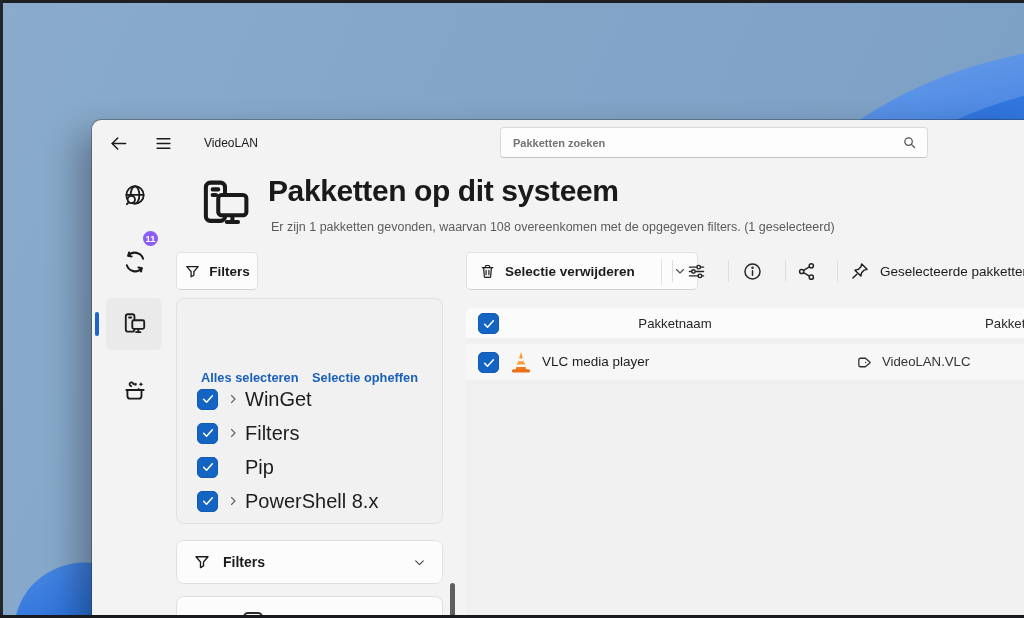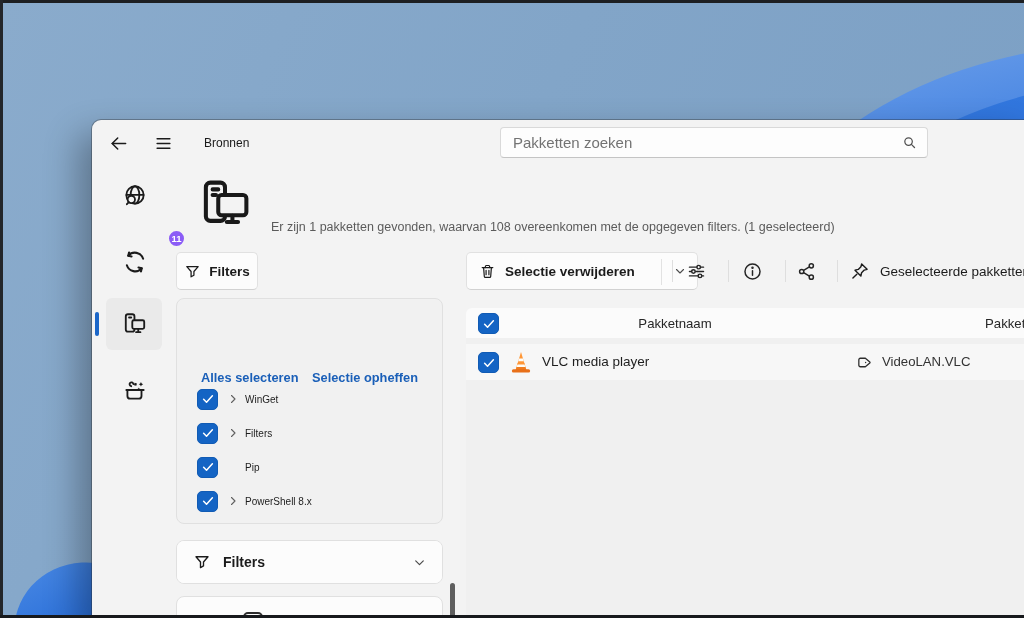--- a/index.html
+++ b/index.html
@@ -36,34 +36,34 @@
   
   .icon-btn { position:absolute; display:flex; align-items:center; justify-content:center;
     color:#1b1b1b; border-radius:5px; cursor:default; }
   .btn-back { left:12px; top:10px; width:28px; height:26px; }
   .btn-menu { left:56px; top:10px; width:30px; height:26px; }
   .app-title { position:absolute; left:112px; top:16px; font-size:12px; color:#191919; }
   .searchbox { position:absolute; left:408px; top:7px; width:428px; height:31px;
     background:#fdfdfd; border:1px solid #d9d9d9; border-bottom-color:#c4c4c4;
     border-radius:4px; display:flex; align-items:center; }
   .searchbox input { flex:1; border:0; outline:0; background:transparent;
-    font-family:"Liberation Sans",sans-serif; font-size:15px; color:#a16207; padding:0 8px 0 12px; }
+    font-family:"Liberation Sans",sans-serif; font-size:11px; color:#a16207; padding:0 8px 0 12px;font-weight:bold; }
   .searchbox input::placeholder { color:#737373; }
   .searchbox .mag { margin-right:10px; color:#525252; }
 
   
   .side-sel-bg { position:absolute; left:14px; top:178px; width:56px; height:52px;
     background:#eaeaea; border-radius:6px; }
   .side-pill { position:absolute; left:3px; top:192px; width:4px; height:24px;
     border-radius:3px; background:#1b66c8; }
   .side-icon { position:absolute; left:30px; width:26px; height:26px; color:#1b1b1b; }
   .side-globe { top:63px; } .side-refresh { top:129px; } .side-pc { top:191px; } .side-bundle { top:257px; }
   .side-badge { position:absolute; left:49px; top:109px; min-width:19px; height:19px;
     background:#8b5cf6; border:2px solid #f3f3f3; border-radius:10px; color:#fff;
-    font-size:9.5px; font-weight:bold; display:flex; align-items:center; justify-content:center;margin-left:26px; }
+    font-size:9.5px; font-weight:bold; display:flex; align-items:center; justify-content:center; }
 
   
   .hdr-icon { position:absolute; left:106px; top:57px; width:54px; height:54px; color:#191919; }
   .page-title { position:absolute; left:176px; top:54px; font-size:30px; font-weight:700;
     letter-spacing:-.4px; color:#1a1a1a; white-space:nowrap; }
   .page-sub { position:absolute; left:179px; top:100px; font-size:12.5px; color:#5b5b5b; white-space:nowrap; }
 
   
   .fl-btn { position:absolute; height:38px; top:132px; background:#fcfcfc;
     border:1px solid #e1e1e1; border-bottom-color:#d2d2d2; border-radius:5px;
@@ -89,21 +89,21 @@
   .card-head .chev { position:absolute; right:16px; color:#4a4a4a; }
   .card-title { font-size:14px; font-weight:600; }
   .links-row { position:absolute; left:0; top:59px; width:100%; padding:0 24px;
     display:flex; justify-content:space-between; }
   .link { font-size:12.8px; font-weight:700; color:#1a5fb8; cursor:pointer; white-space:nowrap;margin-top:12px; }
   .src-row { position:absolute; left:0; width:100%; height:34px; display:flex; align-items:center; padding-left:20px; }
   .checkbox { width:21px; height:21px; border-radius:5px; background:#1464c4;
     border:1px solid #115bb4; display:flex; align-items:center; justify-content:center; flex:none; }
   .src-chev { width:12px; height:12px; margin-left:9px; color:#616161; visibility:hidden; }
   .src-chev.show { visibility:visible; }
-  .src-label { margin-left:6px; font-size:10px; color:#1d1d1d; white-space:nowrap; }
+  .src-label { margin-left:6px; font-size:20px; color:#1d1d1d; white-space:nowrap; }
   .card-filters { top:420px; height:44px; }
   .card-filters .card-head { height:42px; border-bottom:none; }
   .card-third { top:476px; height:40px; border-radius:8px 8px 0 0; }
   .third-hint { position:absolute; left:66px; top:15px; width:20px; height:26px;
     border:2px solid #2c2c2c; border-radius:5px; }
   .panel-scroll { position:absolute; left:358px; top:463px; width:5px; height:35px;
     border-radius:3px; background:#5f5f5f; }
 
   
   .tbl-head { position:absolute; left:374px; top:188px; width:566px; height:30px;
@@ -135,21 +135,21 @@
     <svg width="19" height="19" viewBox="0 0 24 24" fill="none" stroke="currentColor" stroke-width="1.9" stroke-linecap="round" stroke-linejoin="round">
         <path d="M11 5l-7 7 7 7"></path>
         <path d="M4 12h17"></path>
       </svg>
   </div>
   <div class="icon-btn btn-menu">
     <svg width="19" height="19" viewBox="0 0 24 24" stroke="currentColor" stroke-width="2" stroke-linecap="round">
         <path d="M4 6h16M4 12h16M4 18h16"></path>
       </svg>
   </div>
-  <div class="app-title">Bronnen</div>
+  <div class="app-title">VideoLAN</div>
 
   <div class="searchbox">
     <input type="text" placeholder="Pakketten zoeken" style="">
     <span class="mag">
       <svg width="15" height="15" viewBox="0 0 24 24" fill="none" stroke="currentColor" stroke-width="2" stroke-linecap="round">
           <circle cx="10.5" cy="10.5" r="6"></circle>
           <path d="M15 15l5 5"></path>
         </svg>
     </span>
   </div>
@@ -195,20 +195,21 @@
   </div>
 
   <div class="hdr-icon">
     <svg viewBox="0 0 24 24" fill="none" stroke="currentColor" stroke-width="1.8" stroke-linecap="round" stroke-linejoin="round">
       <rect x="3.5" y="2.5" width="8.5" height="17" rx="2"></rect>
         <path d="M6.5 5.5h2.5M6.5 8h1.5"></path>
       <rect x="9" y="8" width="12.5" height="9" rx="1.5" fill="#f3f3f3"></rect>
         <path d="M12.8 20h5M15.3 17.2v2.6"></path>
     </svg>
   </div>
+  <h1 class="page-title">Pakketten op dit systeem</h1>
   <div class="page-sub">Er zijn 1 pakketten gevonden, waarvan 108 overeenkomen met de opgegeven filters. (1 geselecteerd)</div>
 
   <div class="fl-btn btn-filters-top">
     <svg width="17" height="17" viewBox="0 0 24 24" fill="none" stroke="currentColor" stroke-width="1.8" stroke-linejoin="round">
         <path d="M4 5h16l-6 7v5.2l-4 2.3V12z"></path>
       </svg>
     <span class="btn-label">Filters</span>
   </div>
 
   <div class="fl-btn btn-split">

